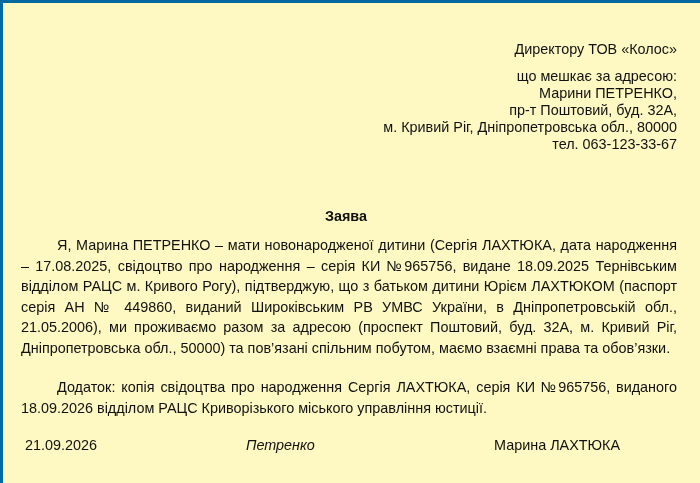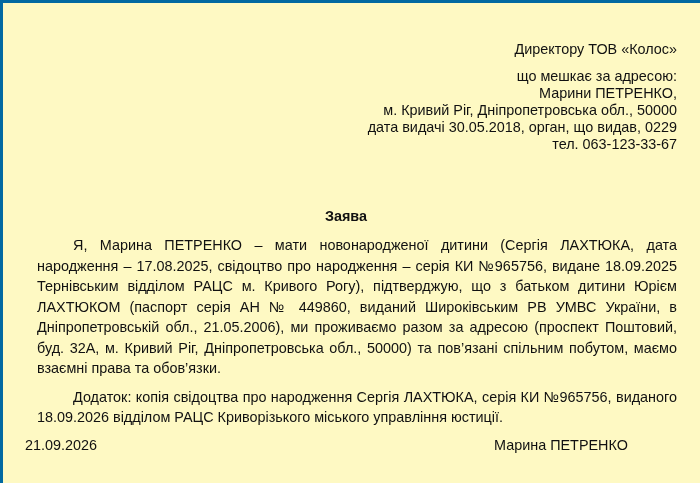--- a/index.html
+++ b/index.html
@@ -22,58 +22,59 @@
     .addressee .gap { height: 10px; }
     .title {
       position: absolute;
       left: 0; right: 12px; top: 203px;
       text-align: center;
       font-weight: bold;
       line-height: 20px;
     }
     .body {
       position: absolute;
-      left: 34px; right: 24px; top: 232px;
+      left: 18px; right: 24px; top: 232px;
     }
     .para {
       margin: 0;
       text-align: justify;
       text-indent: 36px;
       line-height: 20.5px;
     }
-    .para + .para { margin-top: 8px; }
+    .para + .para { margin-top: 19px; }
     .signature {
       position: absolute;
       top: 432px; left: 0; right: 0;
       height: 20px; line-height: 20px;
     }
     .sig-date { position: absolute; left: 22px; }
     .sig-sign { position: absolute; left: 243px; font-style: italic; }
     .sig-name { position: absolute; left: 491px; }
   </style>
 </head>
 <body>
 
 <div class="page">
 
   <div class="addressee">
     <div>Директору ТОВ «Колос»</div>
     <div class="gap"></div>
     <div>що мешкає за адресою:</div>
     <div>Марини ПЕТРЕНКО,</div>
-    <div>м. Кривий Ріг, Дніпропетровська обл., 50000</div>
-    <div>дата видачі 30.05.2018, орган, що видав, 0229</div>
+    <div>пр-т Поштовий, буд. 32А,</div>
+    <div>м. Кривий Ріг, Дніпропетровська обл., 80000</div>
     <div>тел. 063-123-33-67</div>
   </div>
 
   <div class="title">Заява</div>
 
   <div class="body">
     <p class="para">Я, Марина ПЕТРЕНКО – мати новонародженої дитини (Сергія ЛАХТЮКА, дата народження – 17.08.2025, свідоцтво про народження – серія КИ №965756, видане 18.09.2025 Тернівським відділом РАЦС м. Кривого Рогу), підтверджую, що з батьком дитини Юрієм ЛАХТЮКОМ (паспорт серія АН № 449860, виданий Широківським РВ УМВС України, в Дніпропетровській обл., 21.05.2006), ми проживаємо разом за адресою (проспект Поштовий, буд. 32А, м. Кривий Ріг, Дніпропетровська обл., 50000) та пов’язані спільним побутом, маємо взаємні права та обов’язки.</p>
     <p class="para">Додаток: копія свідоцтва про народження Сергія ЛАХТЮКА, серія КИ №965756, виданого 18.09.2026 відділом РАЦС Криворізького міського управління юстиції.</p>
   </div>
 
   <div class="signature">
     <span class="sig-date">21.09.2026</span>
-    <span class="sig-name">Марина ПЕТРЕНКО</span>
+    <span class="sig-sign">Петренко</span>
+    <span class="sig-name">Марина ЛАХТЮКА</span>
   </div>
 
 </div>
 
 </body></html>

